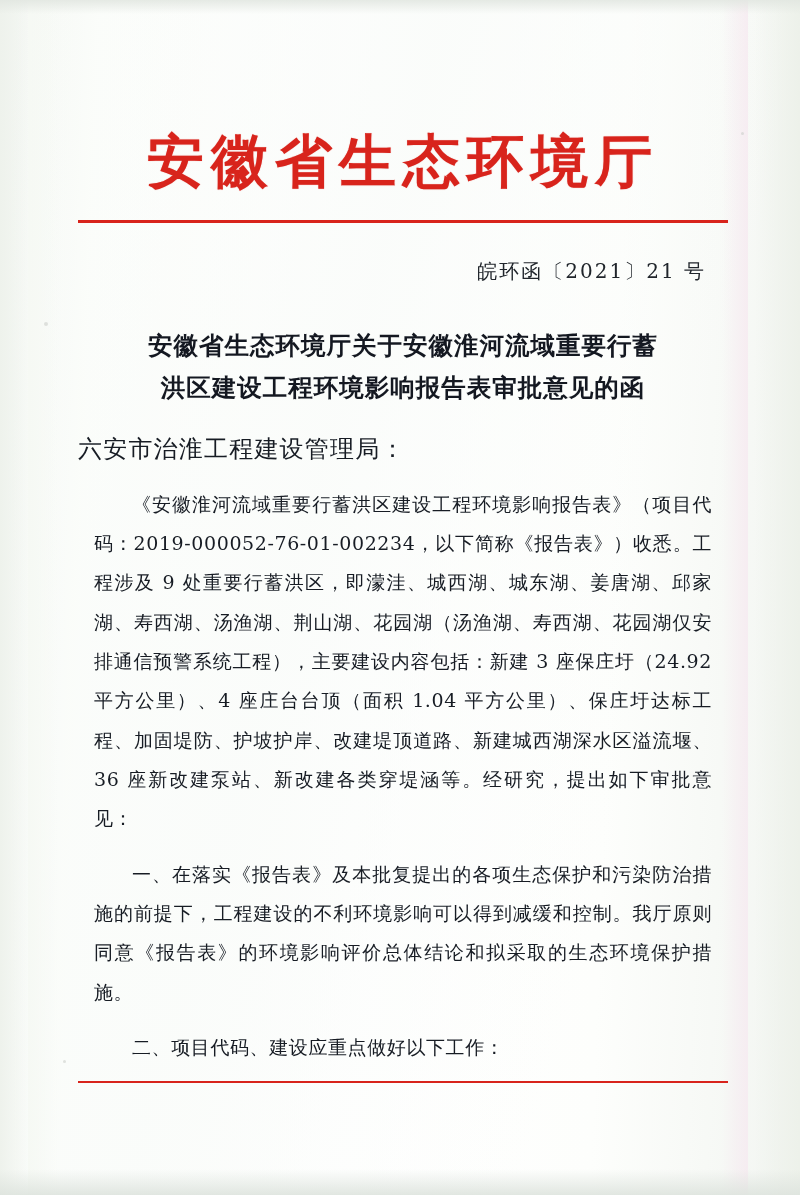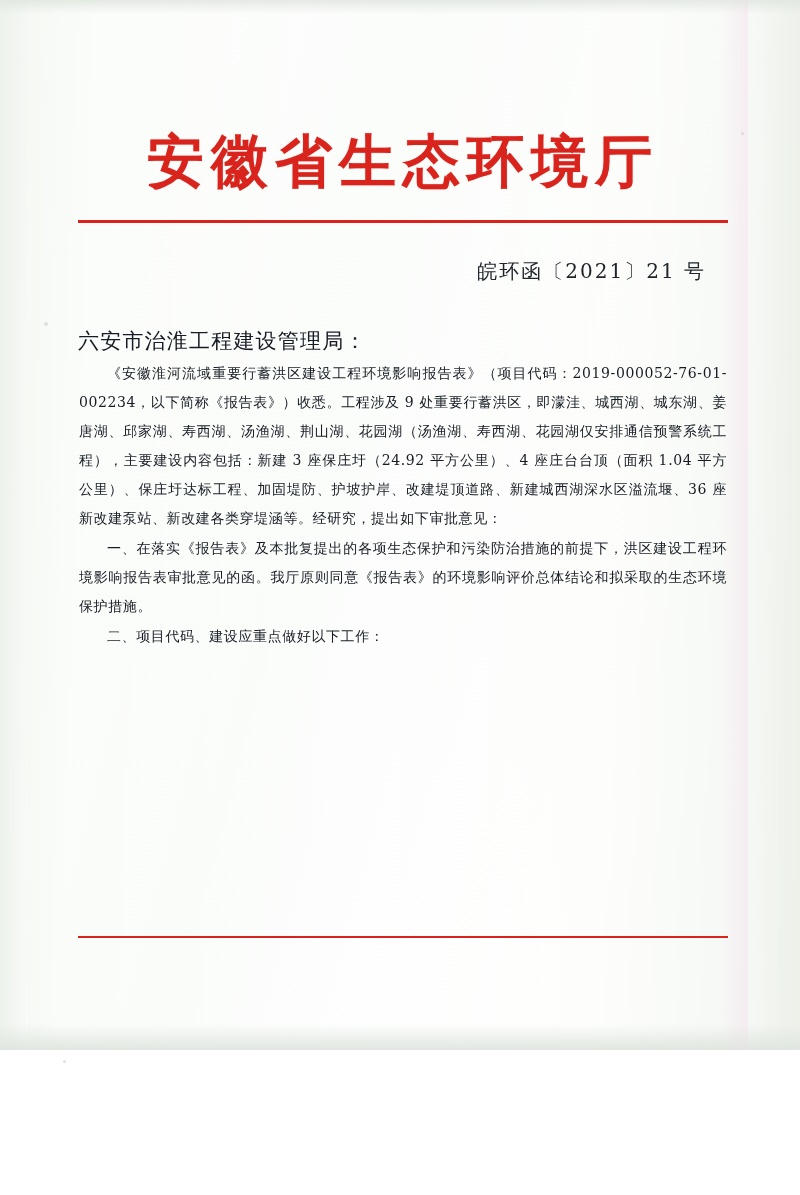--- a/index.html
+++ b/index.html
@@ -11,21 +11,21 @@
     height: 1195px;
     background: #ffffff;
     font-family: "DejaVu Serif", "Liberation Serif", serif;
     overflow: hidden;
   }
 
   
   .scan {
     position: relative;
     width: 800px;
-    height: 1050px;
+    height: 1195px;
     background:
       linear-gradient(105deg, rgba(255,255,255,0) 0%, rgba(250,252,250,0.9) 40%, rgba(255,255,255,0) 75%),
       linear-gradient(92deg, #f3f6f2 0%, #fbfdfa 12%, #ffffff 45%, #fdfefc 75%, #f2f5f1 100%);
   }
   
   .band {
     position: absolute;
     top: 0;
     bottom: 0;
     pointer-events: none;
@@ -81,30 +81,30 @@
     width: 86%;
     text-align: center;
     font-size: 24.5px;
     font-weight: bold;
     line-height: 1.75;
     color: #141821;
     letter-spacing: 1px;
   }
 
   .recipient {
-    margin-top: 40px;
-    font-size: 21px;
+    margin-top: 20px;
+    font-size: 24px;
     color: #171c24;
     letter-spacing: 1.2px;
     line-height: 1.6;
   }
 
   .body-text p {
-    margin: 1px;
-    font-size: 14px;
+    margin: 16px;
+    font-size: 19px;
     line-height: 2.07;
     color: #171c24;
     letter-spacing: 0.6px;
     text-align: justify;
     text-justify: inter-ideograph;
   }
   .body-text p.indent { text-indent: 2em; }
   .body-text p + p { margin-top: 0; }
 
   .rule-bottom {
@@ -142,25 +142,27 @@
 
   <div class="content">
 
     <div class="masthead">安徽省生态环境厅</div>
 
     <div class="rule-top"></div>
 
     <div class="doc-number">皖环函〔2021〕21 号</div>
 
     <div class="doc-title">
+      <div>安徽省生态环境厅关于安徽淮河流域重要行蓄</div>
+      <div>洪区建设工程环境影响报告表审批意见的函</div>
     </div>
 
     <div class="recipient">六安市治淮工程建设管理局：</div>
 
     <div class="body-text">
       <p class="indent">《安徽淮河流域重要行蓄洪区建设工程环境影响报告表》（项目代码：2019-000052-76-01-002234，以下简称《报告表》）收悉。工程涉及 9 处重要行蓄洪区，即濛洼、城西湖、城东湖、姜唐湖、邱家湖、寿西湖、汤渔湖、荆山湖、花园湖（汤渔湖、寿西湖、花园湖仅安排通信预警系统工程），主要建设内容包括：新建 3 座保庄圩（24.92 平方公里）、4 座庄台台顶（面积 1.04 平方公里）、保庄圩达标工程、加固堤防、护坡护岸、改建堤顶道路、新建城西湖深水区溢流堰、36 座新改建泵站、新改建各类穿堤涵等。经研究，提出如下审批意见：</p>
-      <p class="indent">一、在落实《报告表》及本批复提出的各项生态保护和污染防治措施的前提下，洪区建设工程环境影响报告表审批意见的函。我厅原则同意《报告表》的环境影响评价总体结论和拟采取的生态环境保护措施。</p>
+      <p class="indent">一、在落实《报告表》及本批复提出的各项生态保护和污染防治措施的前提下，工程建设的不利环境影响可以得到减缓和控制。我厅原则同意《报告表》的环境影响评价总体结论和拟采取的生态环境保护措施。</p>
       <p class="indent">二、项目代码、建设应重点做好以下工作：</p>
     </div>
 
     <div class="rule-bottom"></div>
   </div>
 </div>
 
 </body></html>

